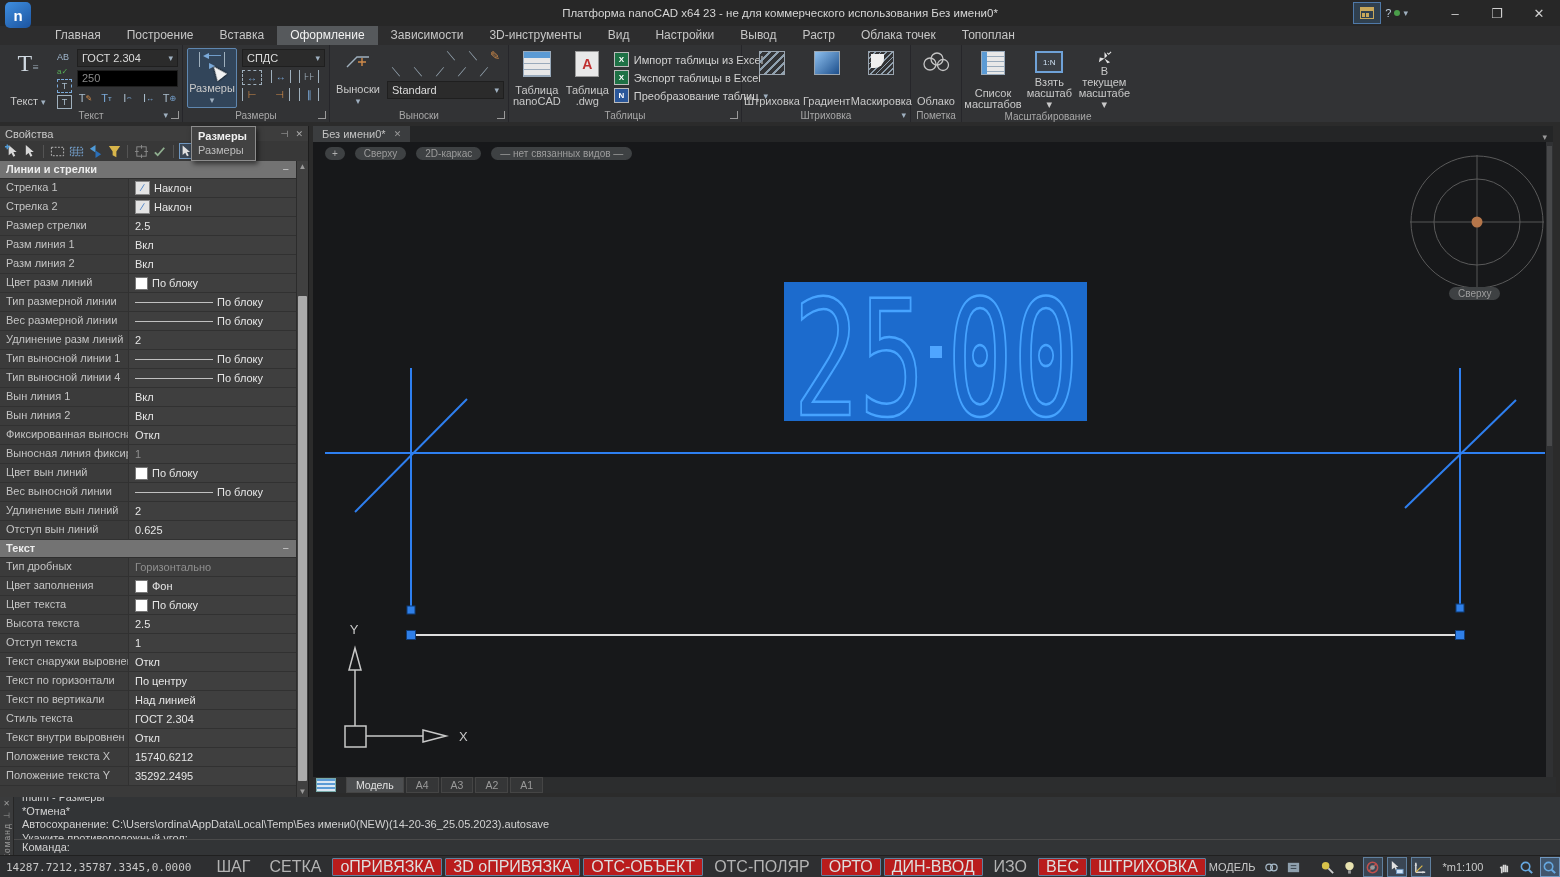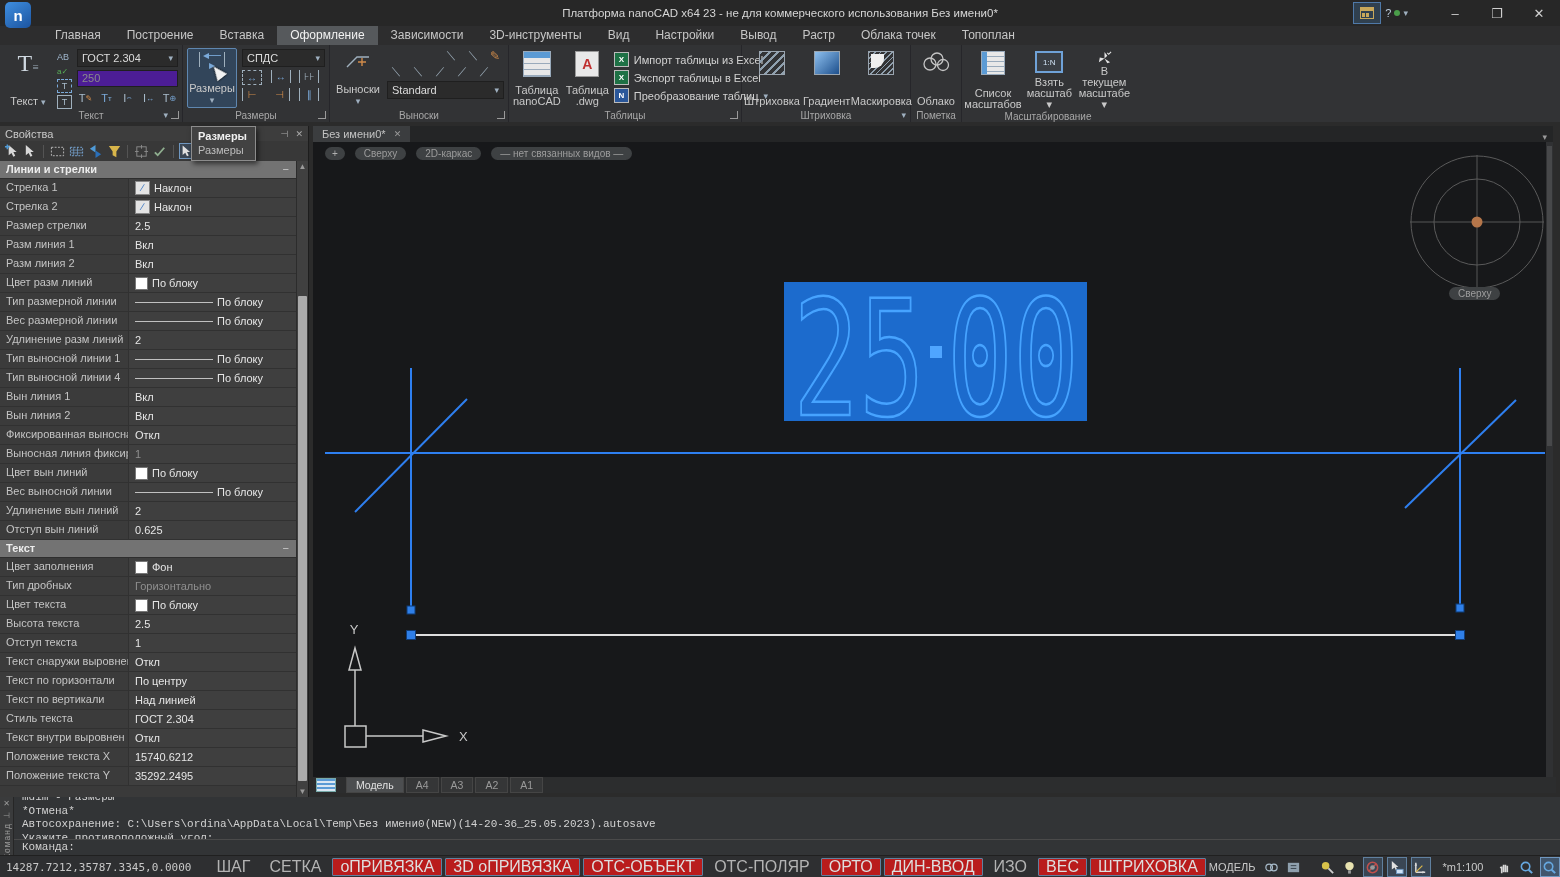--- a/index.html
+++ b/index.html
@@ -30,21 +30,21 @@
   .rbody{flex:1;display:flex;padding:3px 4px 0 4px;gap:5px;align-items:flex-start}
   .rfooter{height:14px;font-size:10px;color:#a8a8a8;display:flex;align-items:center;justify-content:center;position:relative}
   .launcher{position:absolute;right:3px;bottom:3px;width:7px;height:7px;border-right:1px solid #9a9a9a;border-bottom:1px solid #9a9a9a}
   .foot-caret{position:absolute;right:14px;bottom:2px}
   .bigbtn{width:48px;align-self:stretch;display:flex;flex-direction:column;align-items:center;justify-content:space-between;
           padding:3px 0 1px 0;color:#c9c9c9;font-size:11px;text-align:center;line-height:11px}
   .bigbtn.active{border:1px solid #5f87b0;background:#32455a;border-radius:2px}
   .dd{background:#2b2b2b;border:1px solid #1f1f1f;height:16px;display:flex;align-items:center;
       padding:0 4px;font-size:11px;color:#dcdcdc;justify-content:space-between}
   .ddval{overflow:hidden;white-space:nowrap}
-  .tinput{background:#4c1d95;border:1px solid #1f1f1f;height:15px;line-height:15px;padding:0 4px;color:#8a8a8a;font-size:11px}
+  .tinput{background:#000000;border:1px solid #1f1f1f;height:15px;line-height:15px;padding:0 4px;color:#8a8a8a;font-size:11px}
   .icorow{display:flex;gap:4px;align-items:center}
   .ic16{width:17px;height:16px;display:flex;align-items:center;justify-content:center;font-size:11px;color:#a9bccb}
   .ti{font-size:9px;color:#9fb6cc;font-weight:normal;position:relative;line-height:9px}
   .ti .ok{color:#58b058;font-size:8px}
   .ic-dim{width:18px;height:13px;border-left:1px solid #9fb0bd;border-right:1px solid #9fb0bd;
           display:flex;align-items:center;justify-content:center;font-size:10px;color:#7aa9d9;line-height:10px}
   .ic-dim.dashed{border:1px dashed #9fb0bd}
   .ic-dim.orange{color:#d08b4a}
   .li{width:18px;height:14px;position:relative;color:#9fb0bd;font-size:12px;display:flex;align-items:center;justify-content:center}
   .tbl-ic{width:26px;height:24px;border:1px solid #9ab;background:
@@ -113,21 +113,21 @@
   
   .laybar{position:absolute;left:313px;top:777px;width:1240px;height:16px;background:#2c2d2e;display:flex;align-items:center;gap:2px;padding-left:3px}
   .lay-ic{width:18px;height:12px;border:1px solid #7aa;background:repeating-linear-gradient(#5b9bd5 0 2px,#dbe7f2 2px 4px);margin-right:8px}
   .laytab{height:14px;line-height:14px;padding:0 9px;font-size:10.5px;color:#9a9a9a;background:#353637;border:1px solid #454545}
   .laytab.active{background:#4c4e50;color:#e0e0e0}
   
   .cmd{position:absolute;left:0;top:797px;right:0;height:58px;background:#323436;display:flex}
   .cmd-side{width:13px;background:#3a3b3c;display:flex;flex-direction:column;align-items:center;padding-top:2px;gap:3px;border-right:1px solid #262626}
   .cmd-side .g{font-size:8px;color:#9a9a9a}
   .cmd-side .vt{writing-mode:vertical-rl;transform:rotate(180deg);font-size:8.5px;color:#9a9a9a;letter-spacing:1px}
-  .cmd-main{flex:1;display:flex;flex-direction:column;overflow:hidden;font-family:Liberation Mono, monospace;font-size:11px;color:#d2d2d2}
+  .cmd-main{flex:1;display:flex;flex-direction:column;overflow:hidden;font-family:Liberation Sans, sans-serif;font-size:11px;color:#d2d2d2}
   .cmd-hist{flex:1;overflow:hidden;padding:0 0 0 8px;margin-top:-6px}
   .cmd-hist div{line-height:13.5px;white-space:nowrap}
   .cmd-prompt{height:15px;line-height:15px;border-top:1px solid #4a4a4a;padding-left:8px}
   
   .status{position:absolute;left:0;top:855px;right:0;height:22px;background:#2e2f31;border-top:1px solid #202020;
           display:flex;align-items:center;padding:0 6px;gap:3px}
   .coords{font-family:"DejaVu Sans Mono",monospace;font-size:11px;color:#c8c8c8;margin-right:14px;white-space:nowrap}
   .tgl{height:16px;line-height:16px;padding:0 7px;font-size:16px;color:#b3b3b3;white-space:nowrap;border:1px solid transparent}
   .tgl.active{background:#b91c1c;border:1px solid #60809f;color:#dedede;border-radius:1px}
   .sright{margin-left:auto;display:flex;align-items:center;gap:5px}
@@ -660,30 +660,30 @@
         </div>
       </div>
       <div class="prow">
         <div class="plabel">Отступ вын линий</div>
         <div class="pvalue">
           <span>0.625</span>
         </div>
       </div>
       <div class="psection"><span>Текст</span><span class="collapse">−</span></div>
       <div class="prow">
-        <div class="plabel">Цвет заполнения</div>
-        <div class="pvalue">
-          <span class="color-swatch"></span>
-          <span>Фон</span>
-        </div>
-      </div>
-      <div class="prow">
         <div class="plabel">Тип дробных</div>
         <div class="pvalue dim">
           <span>Горизонтально</span>
+        </div>
+      </div>
+      <div class="prow">
+        <div class="plabel">Цвет заполнения</div>
+        <div class="pvalue">
+          <span class="color-swatch"></span>
+          <span>Фон</span>
         </div>
       </div>
       <div class="prow">
         <div class="plabel">Цвет текста</div>
         <div class="pvalue">
           <span class="color-swatch"></span>
           <span>По блоку</span>
         </div>
       </div>
       <div class="prow">

